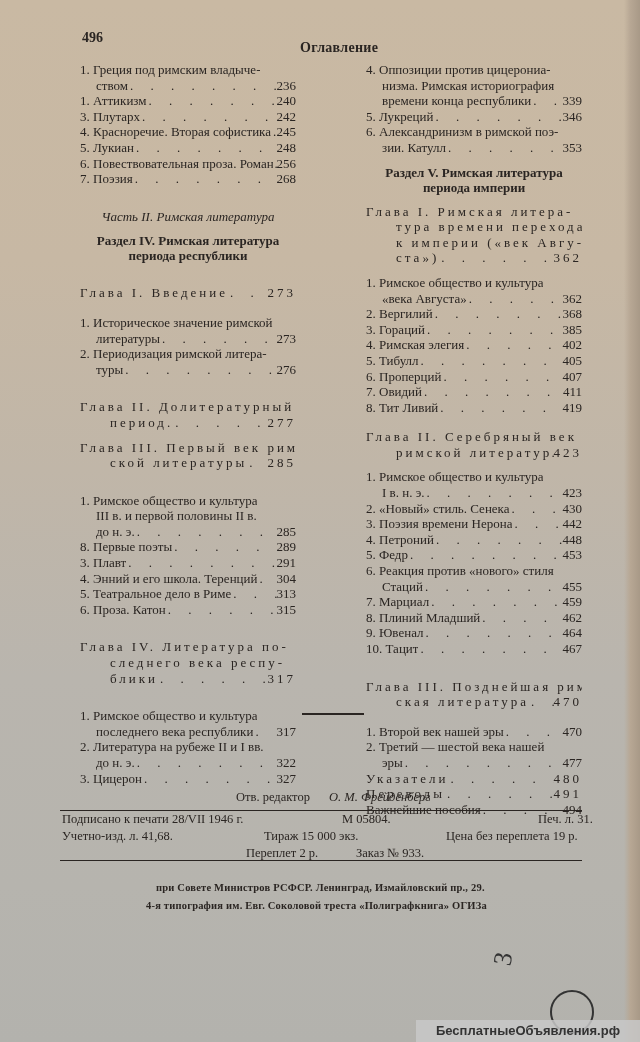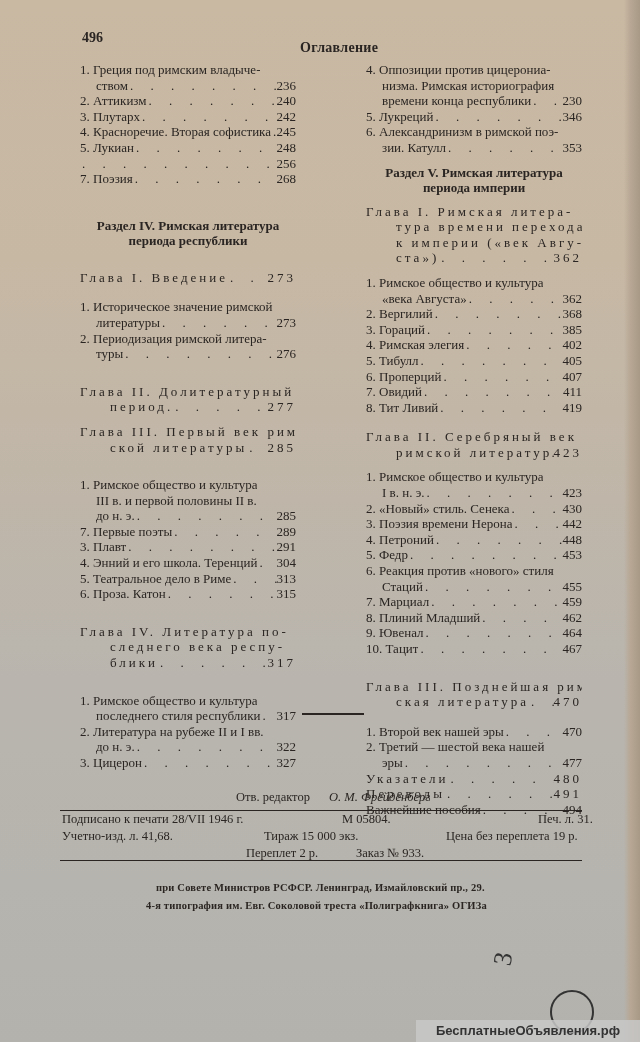--- a/index.html
+++ b/index.html
@@ -60,21 +60,21 @@
         <span class="lbl">1. Греция под римским владыче-</span>
       </div>
       <div class="row cont">
         <span class="lbl">ством</span>
         <span class="dots">. . . . . . . . . . . . . . . . . . . .</span>
         <span class="pg">236</span>
       </div>
     </div>
     <div class="entry-block">
       <div class="row">
-        <span class="lbl">2. Аттикизм</span>
+        <span class="lbl">1. Аттикизм</span>
         <span class="dots">. . . . . . . . . . . . . . . . . . . .</span>
         <span class="pg">240</span>
       </div>
     </div>
     <div class="entry-block">
       <div class="row">
         <span class="lbl">3. Плутарх</span>
         <span class="dots">. . . . . . . . . . . . . . . . . . . .</span>
         <span class="pg">242</span>
       </div>
@@ -88,32 +88,34 @@
     </div>
     <div class="entry-block">
       <div class="row">
         <span class="lbl">5. Лукиан</span>
         <span class="dots">. . . . . . . . . . . . . . . . . . . .</span>
         <span class="pg">248</span>
       </div>
     </div>
     <div class="entry-block">
       <div class="row">
+        <span class="lbl">6. Повествовательная проза. Роман</span>
         <span class="dots">. . . . . . . . . . . . . . . . . . . .</span>
         <span class="pg">256</span>
       </div>
     </div>
     <div class="entry-block">
       <div class="row">
         <span class="lbl">7. Поэзия</span>
         <span class="dots">. . . . . . . . . . . . . . . . . . . .</span>
         <span class="pg">268</span>
       </div>
     </div>
     <div class="gap-l"></div>
+    <div class="part">Часть II. Римская литература</div>
     <div class="gap-s"></div>
     <div class="center-h">
       <div>Раздел IV. Римская литература</div>
       <div>периода республики</div>
     </div>
     <div class="gap-l"></div>
     <div class="entry-block chapter">
       <div class="row">
         <span class="lbl">Глава I. Введение</span>
         <span class="dots">. . . . . . . . . . . . . . . . . . . .</span>
@@ -172,21 +174,21 @@
         <span class="lbl">III в. и первой половины II в.</span>
       </div>
       <div class="row cont">
         <span class="lbl">до н. э.</span>
         <span class="dots">. . . . . . . . . . . . . . . . . . . .</span>
         <span class="pg">285</span>
       </div>
     </div>
     <div class="entry-block">
       <div class="row">
-        <span class="lbl">7. Первые поэты</span>
+        <span class="lbl">8. Первые поэты</span>
         <span class="dots">. . . . . . . . . . . . . . . . . . . .</span>
         <span class="pg">289</span>
       </div>
     </div>
     <div class="entry-block">
       <div class="row">
         <span class="lbl">3. Плавт</span>
         <span class="dots">. . . . . . . . . . . . . . . . . . . .</span>
         <span class="pg">291</span>
       </div>
@@ -225,21 +227,21 @@
         <span class="dots">. . . . . . . . . . . . . . . . . . . .</span>
         <span class="pg">317</span>
       </div>
     </div>
     <div class="gap-l"></div>
     <div class="entry-block">
       <div class="row">
         <span class="lbl">1. Римское общество и культура</span>
       </div>
       <div class="row cont">
-        <span class="lbl">последнего стиля республики</span>
+        <span class="lbl">последнего века республики</span>
         <span class="dots">. . . . . . . . . . . . . . . . . . . .</span>
         <span class="pg">317</span>
       </div>
     </div>
     <div class="entry-block">
       <div class="row">
         <span class="lbl">2. Литература на рубеже II и I вв.</span>
       </div>
       <div class="row cont">
         <span class="lbl">до н. э.</span>
@@ -259,21 +261,21 @@
     <div class="entry-block">
       <div class="row">
         <span class="lbl">4. Оппозиции против цицерониа-</span>
       </div>
       <div class="row cont">
         <span class="lbl">низма. Римская историография</span>
       </div>
       <div class="row cont">
         <span class="lbl">времени конца республики</span>
         <span class="dots">. . . . . . . . . . . . . . . . . . . .</span>
-        <span class="pg">230</span>
+        <span class="pg">339</span>
       </div>
     </div>
     <div class="entry-block">
       <div class="row">
         <span class="lbl">5. Лукреций</span>
         <span class="dots">. . . . . . . . . . . . . . . . . . . .</span>
         <span class="pg">346</span>
       </div>
     </div>
     <div class="entry-block">

